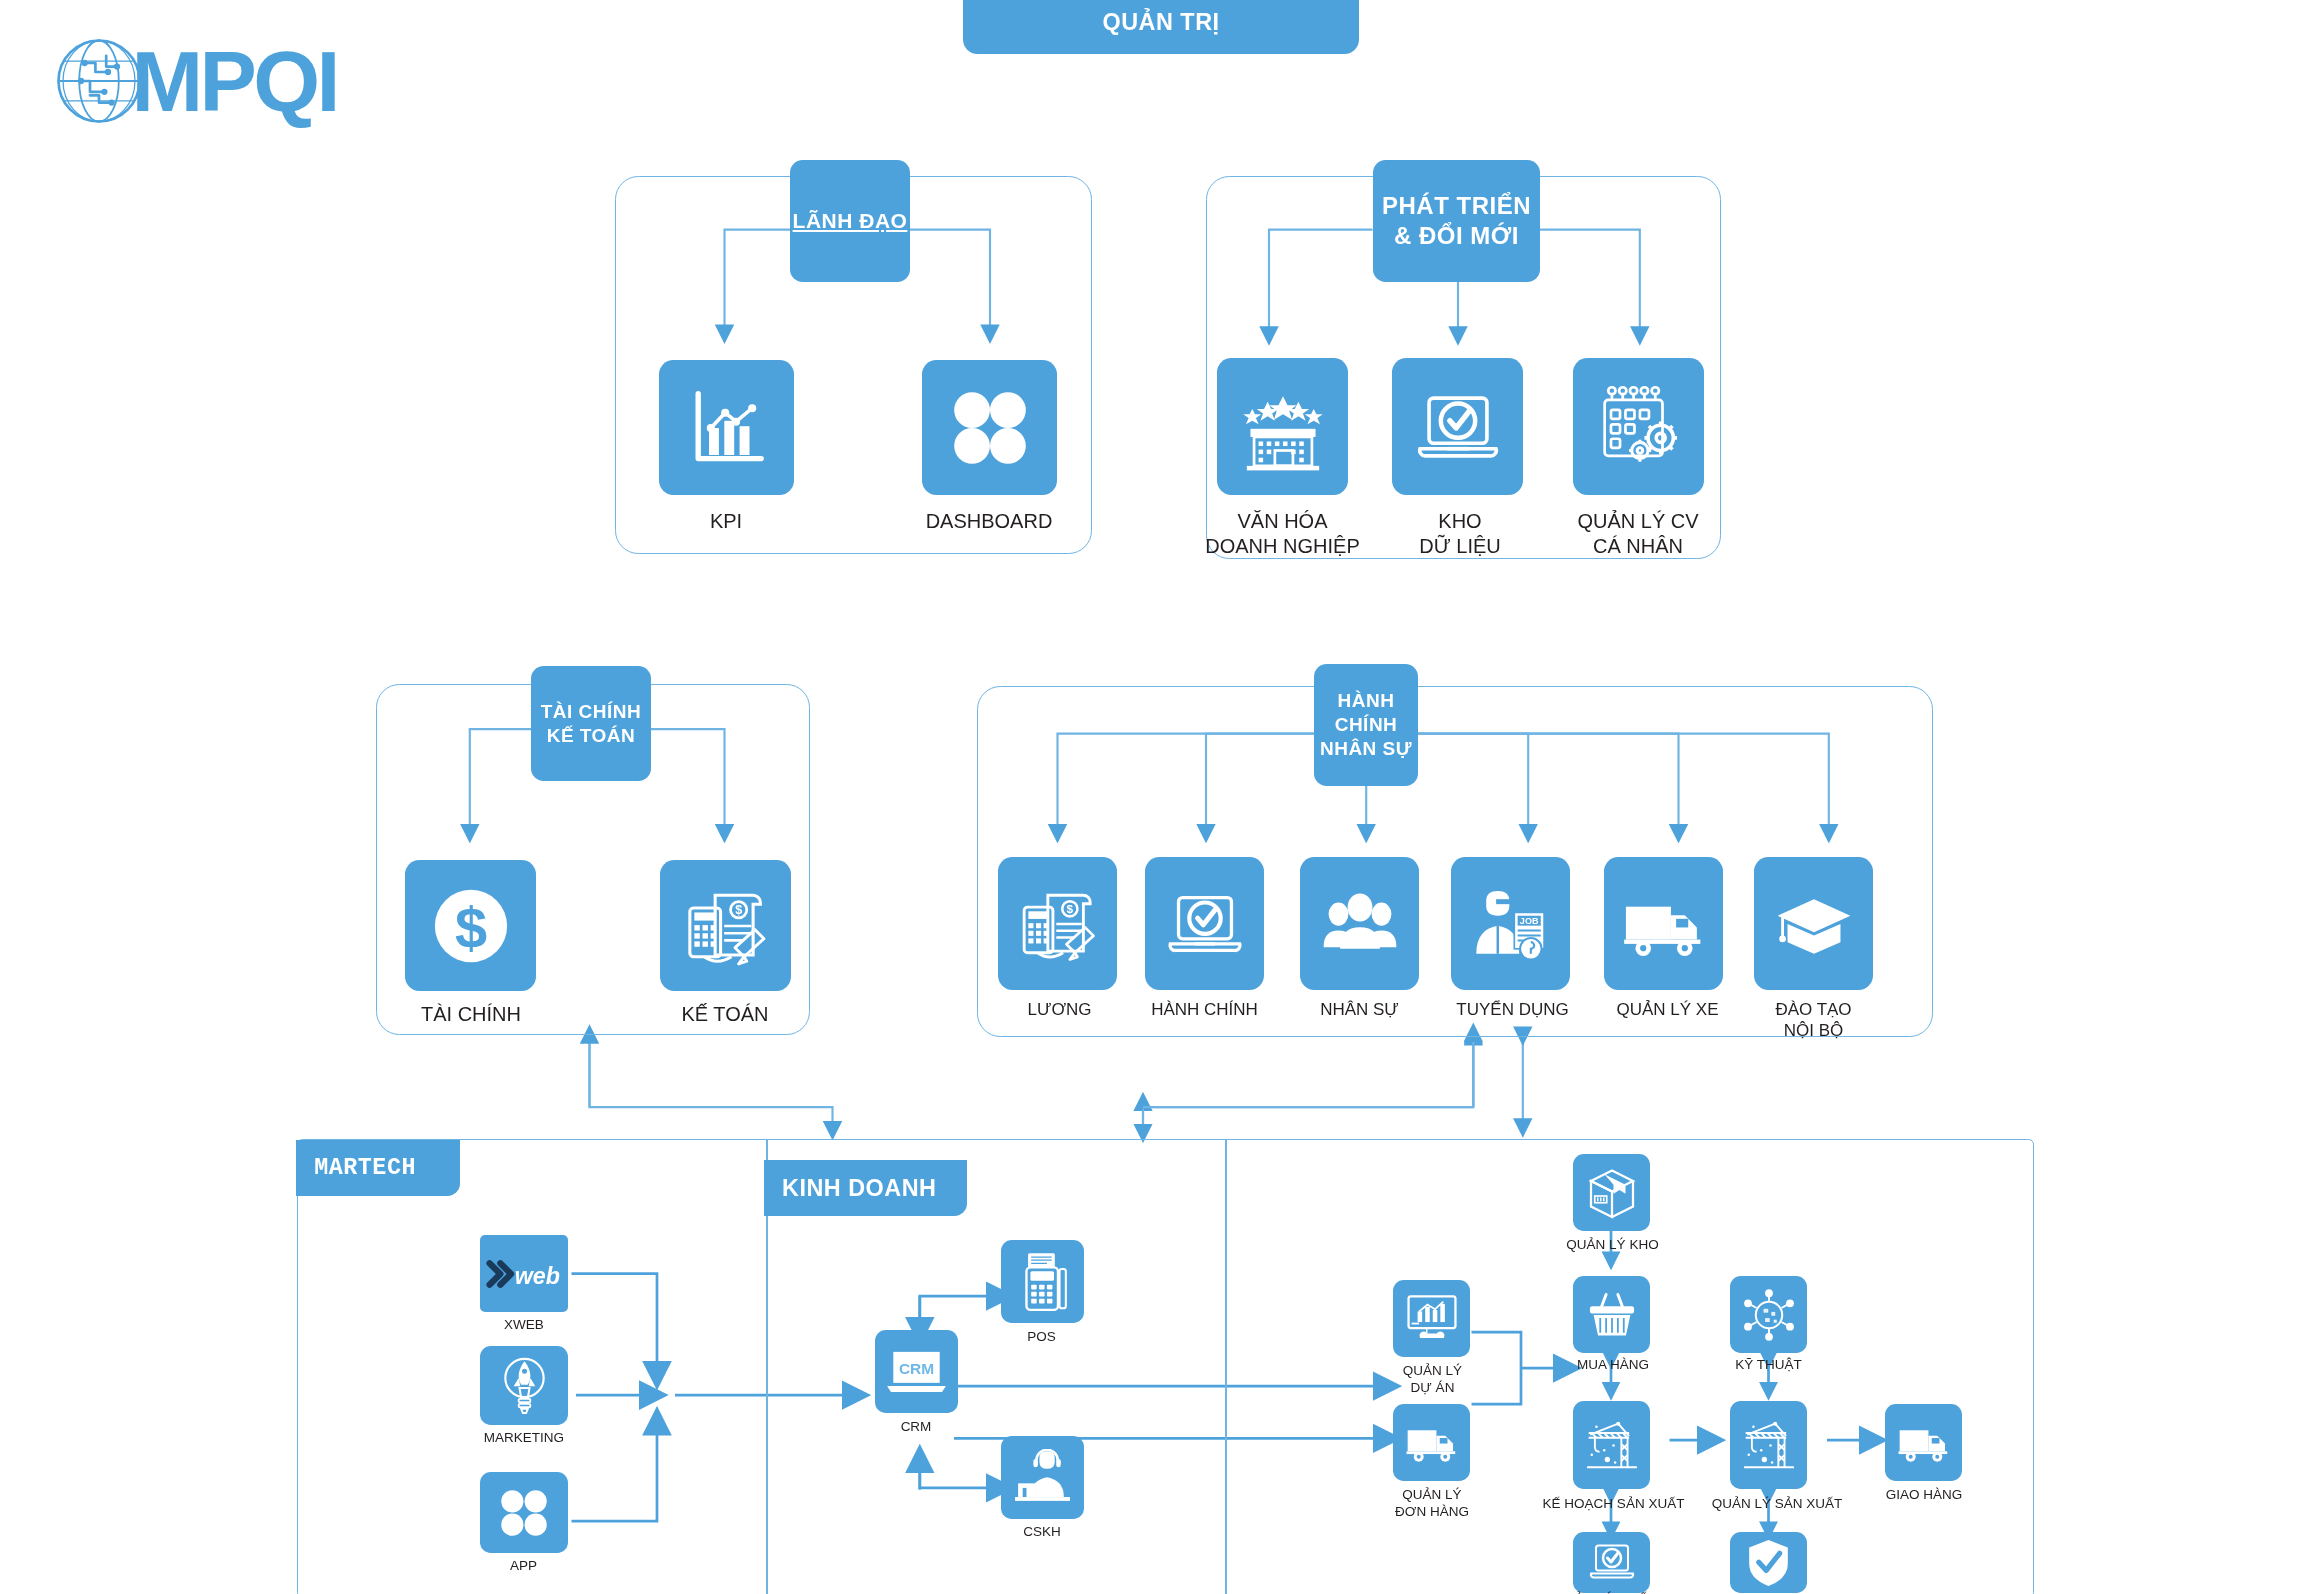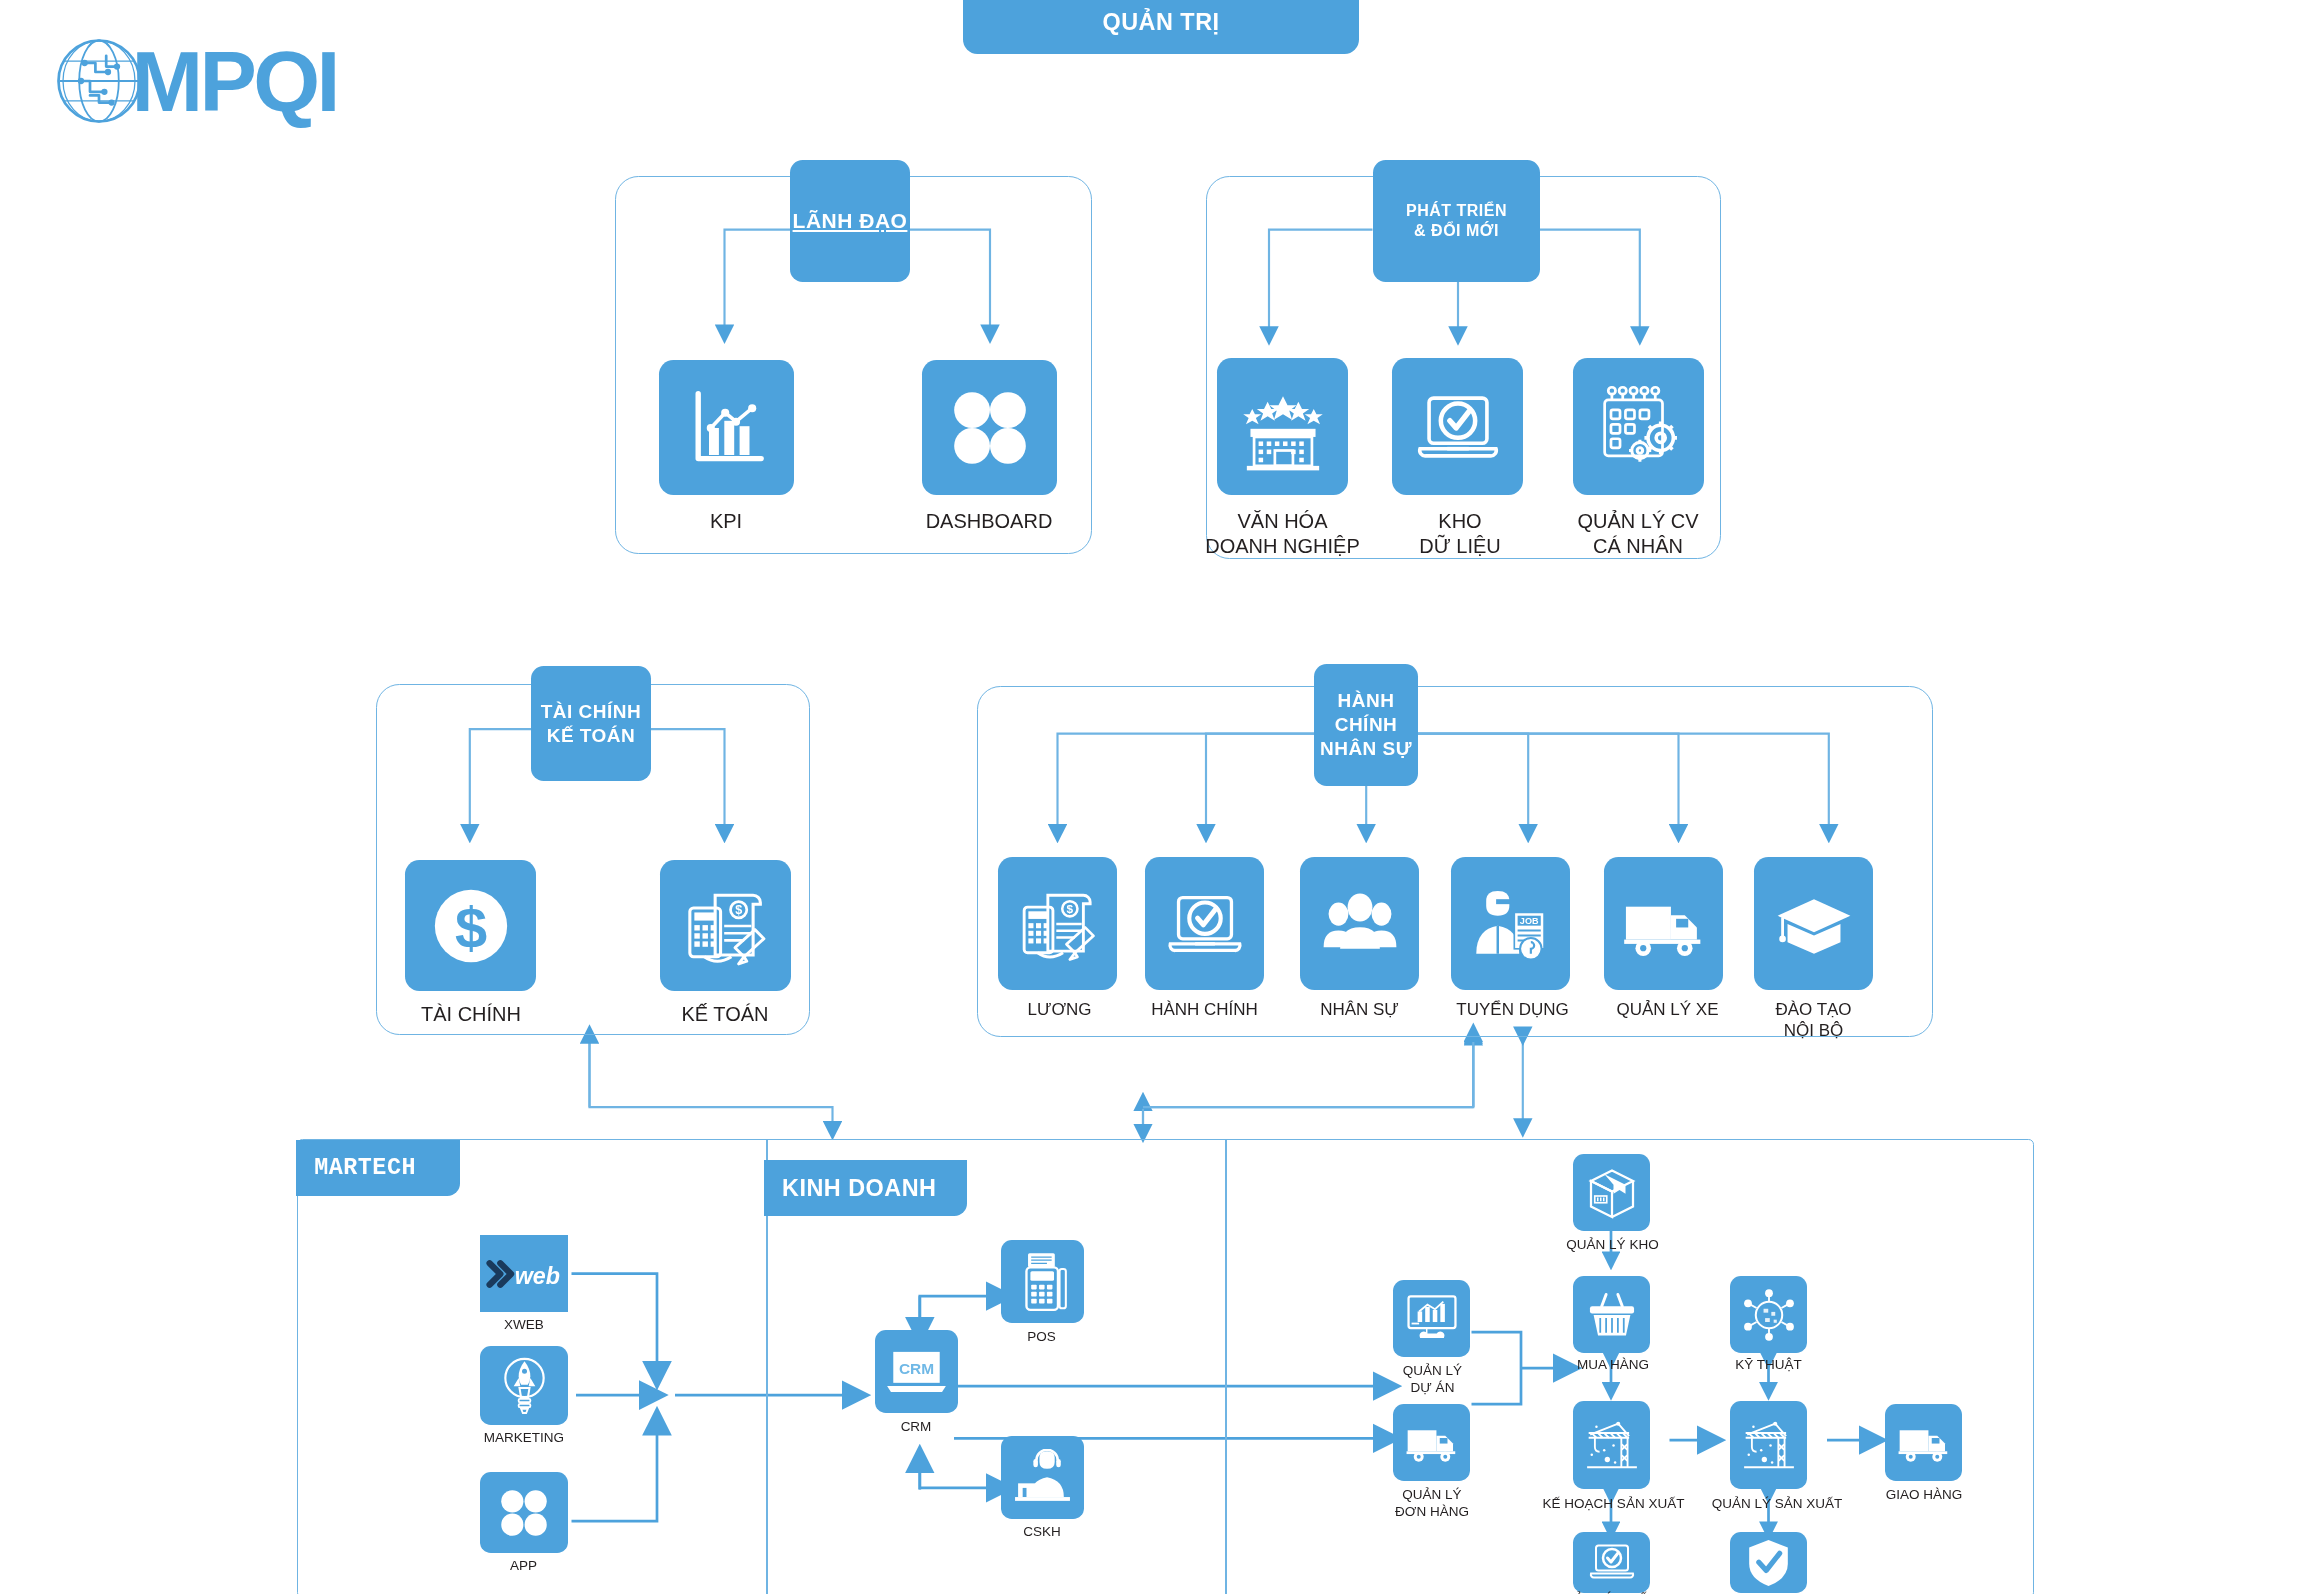--- a/index.html
+++ b/index.html
@@ -178,21 +178,21 @@
       <circle cx="28" cy="28" r="20" fill="#fff"></circle>
         <circle cx="68" cy="28" r="20" fill="#fff"></circle>
       <circle cx="28" cy="68" r="20" fill="#fff"></circle>
         <circle cx="68" cy="68" r="20" fill="#fff"></circle>
     </svg>
   </span>
 </div>
 <div class="caption" style="left:899px;top:509px;width:180px;">DASHBOARD</div>
 
 <div class="abs frame" style="left:1206px;top:176px;width:515px;height:383px;"></div>
-<div class="abs pill" style="left:1373px;top:160px;width:167px;height:122px;font-size:16px;white-space:pre-line;">PHÁT TRIỂN
+<div class="abs pill" style="left:1373px;top:160px;width:167px;height:122px;font-size:24px;white-space:pre-line;">PHÁT TRIỂN
 &amp; ĐỔI MỚI</div>
 
 <div class="abs tile" style="left:1217px;top:358px;width:131px;height:137px;">
   <span>
     <svg width="94" height="94" viewBox="0 0 104 104">
       <g fill="#fff">
         <polygon points="18,32 21,38 28,38 22,42 25,49 18,45 11,49 14,42 8,38 15,38"></polygon>
         <polygon points="35,24 39,32 47,32 40,37 43,45 35,40 27,45 30,37 23,32 31,32"></polygon>
         <polygon points="52,18 57,28 67,28 59,34 62,44 52,38 42,44 45,34 37,28 47,28"></polygon>
         <polygon points="69,24 73,32 81,32 74,37 77,45 69,40 61,45 64,37 57,32 65,32"></polygon>
@@ -431,21 +431,21 @@
 NỘI BỘ</div>
 
 <div class="abs" id="bottom-panel">
   <div class="vdiv" style="left:468px;"></div>
   <div class="vdiv" style="left:927px;"></div>
 
   <div class="sect-tab" style="left:-1.8px;width:164px;font-family:Liberation Mono, monospace;">MARTECH</div>
   <div class="sect-tab" style="left:466px;width:203px;margin-top:20px;">KINH DOANH</div>
 </div>
 
-<div class="abs tile" style="left:480px;top:1235px;width:88px;height:77px;border-radius:0;">
+<div class="abs tile" style="left:480px;top:1235px;width:88px;height:77px;border-radius:5px;">
   <span>
     <svg width="77" height="36" viewBox="0 0 86 40">
       <path d="M4 8 L16 20 L4 32 M16 8 L28 20 L16 32" stroke="#1a3a5c" stroke-width="7" fill="none" stroke-linecap="round" stroke-linejoin="round"></path>
       <text x="32" y="31" font-size="26" font-style="italic" font-weight="700" fill="#ffffff" font-family="Liberation Sans, sans-serif">web</text>
     </svg>
   </span>
 </div>
 <div class="caption xs" style="left:461px;top:1317px;width:126px;">XWEB</div>
 
 <div class="abs tile" style="left:480px;top:1346px;width:88px;height:79px;border-radius:10.8px;">

